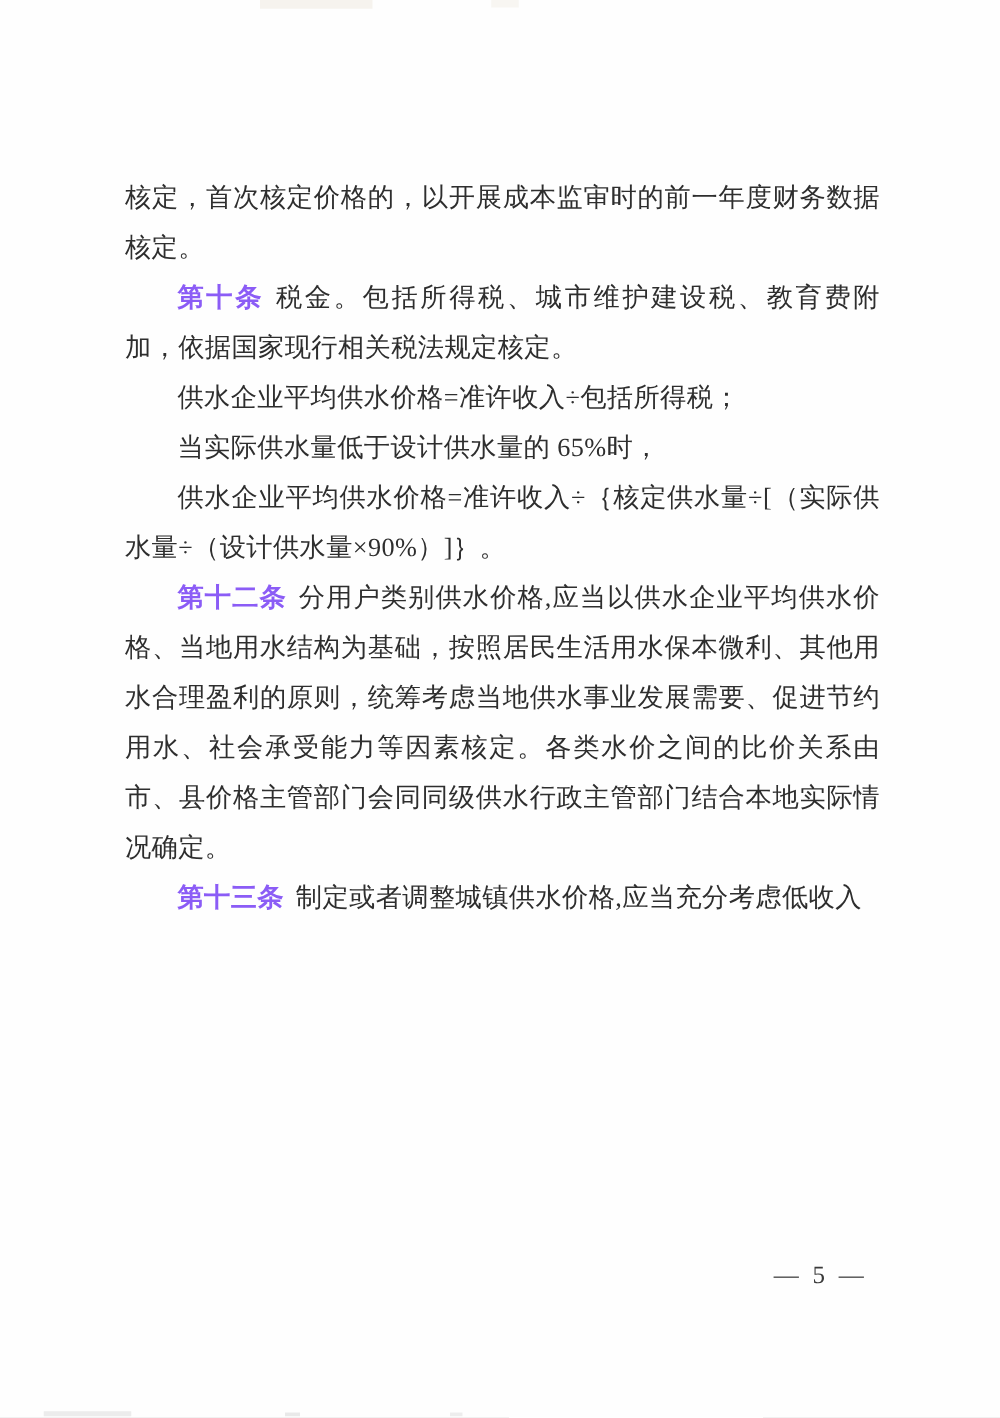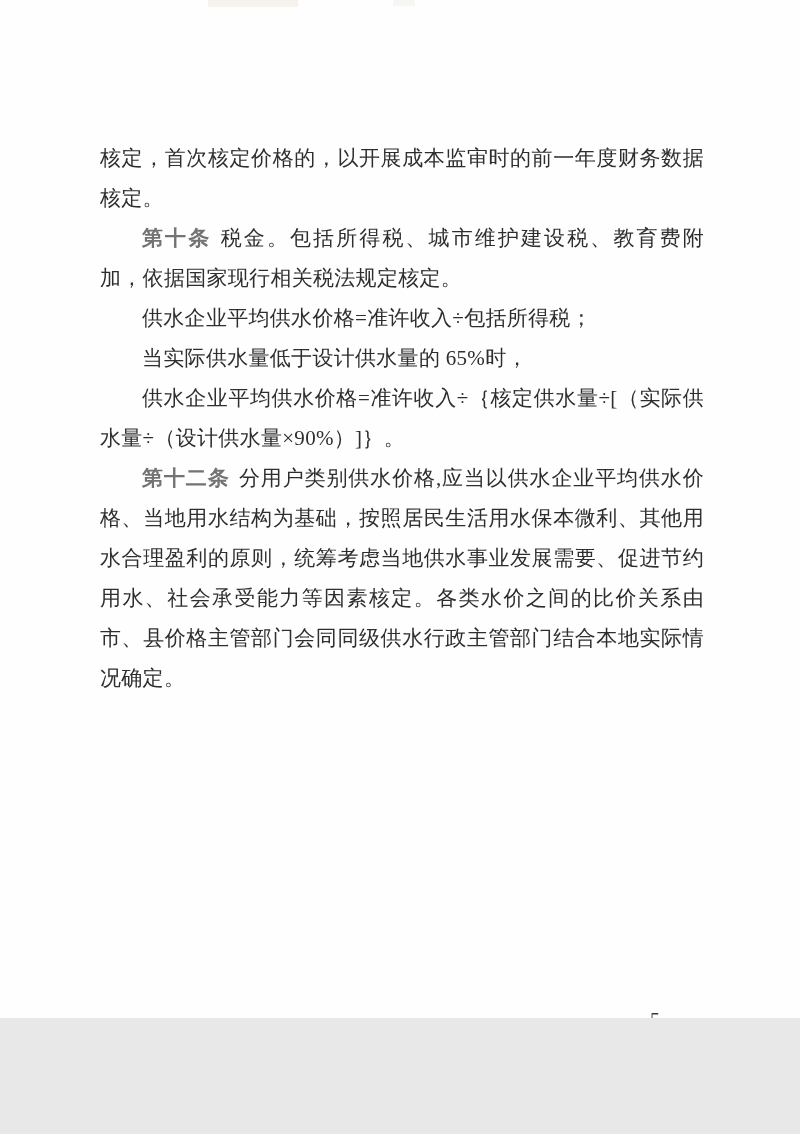--- a/index.html
+++ b/index.html
@@ -3,21 +3,21 @@
 <meta charset="utf-8">
 <style>
   html, body {
     margin: 0;
     padding: 0;
     background: #e8e8e8;
   }
   .page {
     position: relative;
     width: 800px;
-    height: 1018px;
+    height: 1134px;
     margin: 0 auto;
     background: #fefefe;
     overflow: hidden;
     font-family: "Liberation Serif", "DejaVu Serif", serif;
     color: #2e2e2e;
     text-decoration: underline;
   }
   .doc-body {
     position: absolute;
     left: 100px;
@@ -34,21 +34,21 @@
   }
   .indent {
     text-indent: 2em;
   }
   .noindent {
     text-indent: 0;
   }
   .head {
     font-weight: bold;
     margin-right: 0.45em;
-    color: #737373;
+    color: #8b5cf6;
   }
   .page-num {
     position: absolute;
     top: 1006px;
     right: 106px;
     font-size: 20px;
     line-height: 28px;
     letter-spacing: 3px;
     color: #3a3a3a;
   }
@@ -81,20 +81,21 @@
 
     <p class="indent"><span>供水企业平均供水价格=准许收入÷包括所得税；</span></p>
 
     <p class="indent"><span>当实际供水量低于设计供水量的 65%时，</span></p>
 
     <p class="indent"><span>供水企业平均供水价格=准许收入÷｛核定供水量÷[（实际供水量÷（设计供水量×90%）]｝。</span></p>
 
 
     <p class="indent"><strong class="head">第十二条</strong><span>分用户类别供水价格,应当以供水企业平均供水价格、当地用水结构为基础，按照居民生活用水保本微利、其他用水合理盈利的原则，统筹考虑当地供水事业发展需要、促进节约用水、社会承受能力等因素核定。各类水价之间的比价关系由市、县价格主管部门会同同级供水行政主管部门结合本地实际情况确定。</span></p>
 
+    <p class="indent"><strong class="head">第十三条</strong><span>制定或者调整城镇供水价格,应当充分考虑低收入</span></p>
 
   </div>
 
   <div class="page-num">— 5 —</div>
 
   <div class="smudge smudge-bottom-1"></div>
   <div class="smudge smudge-bottom-2"></div>
   <div class="smudge smudge-bottom-3"></div>
 
 </div>

